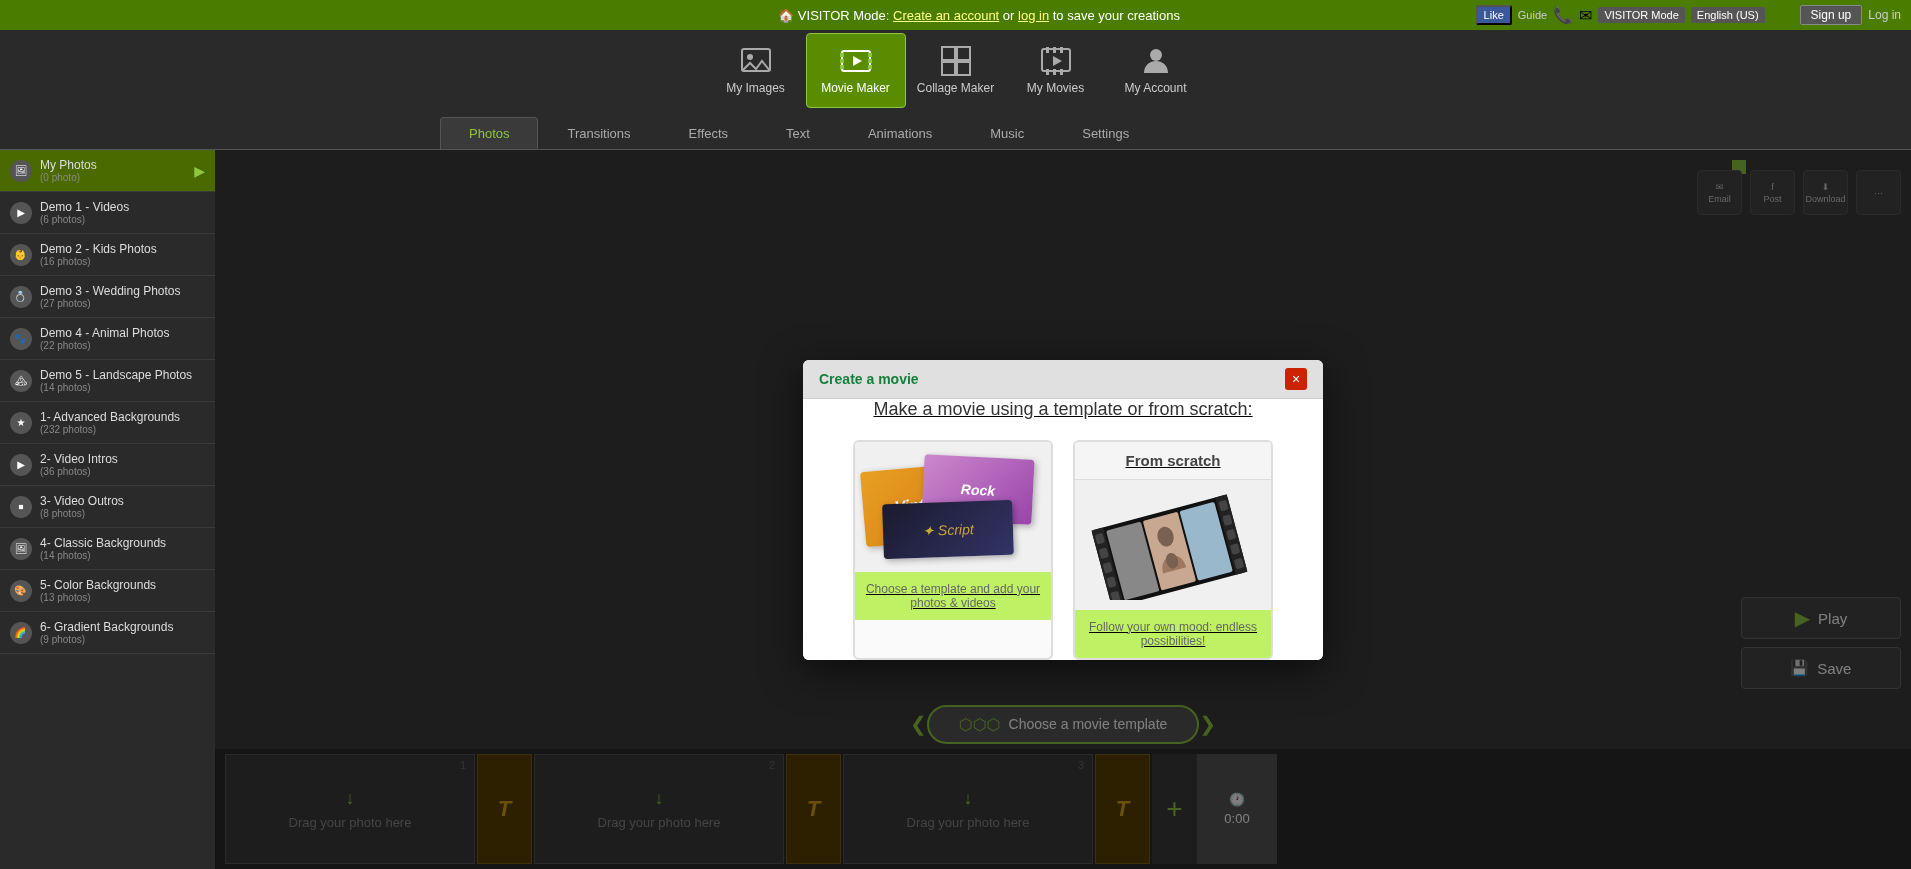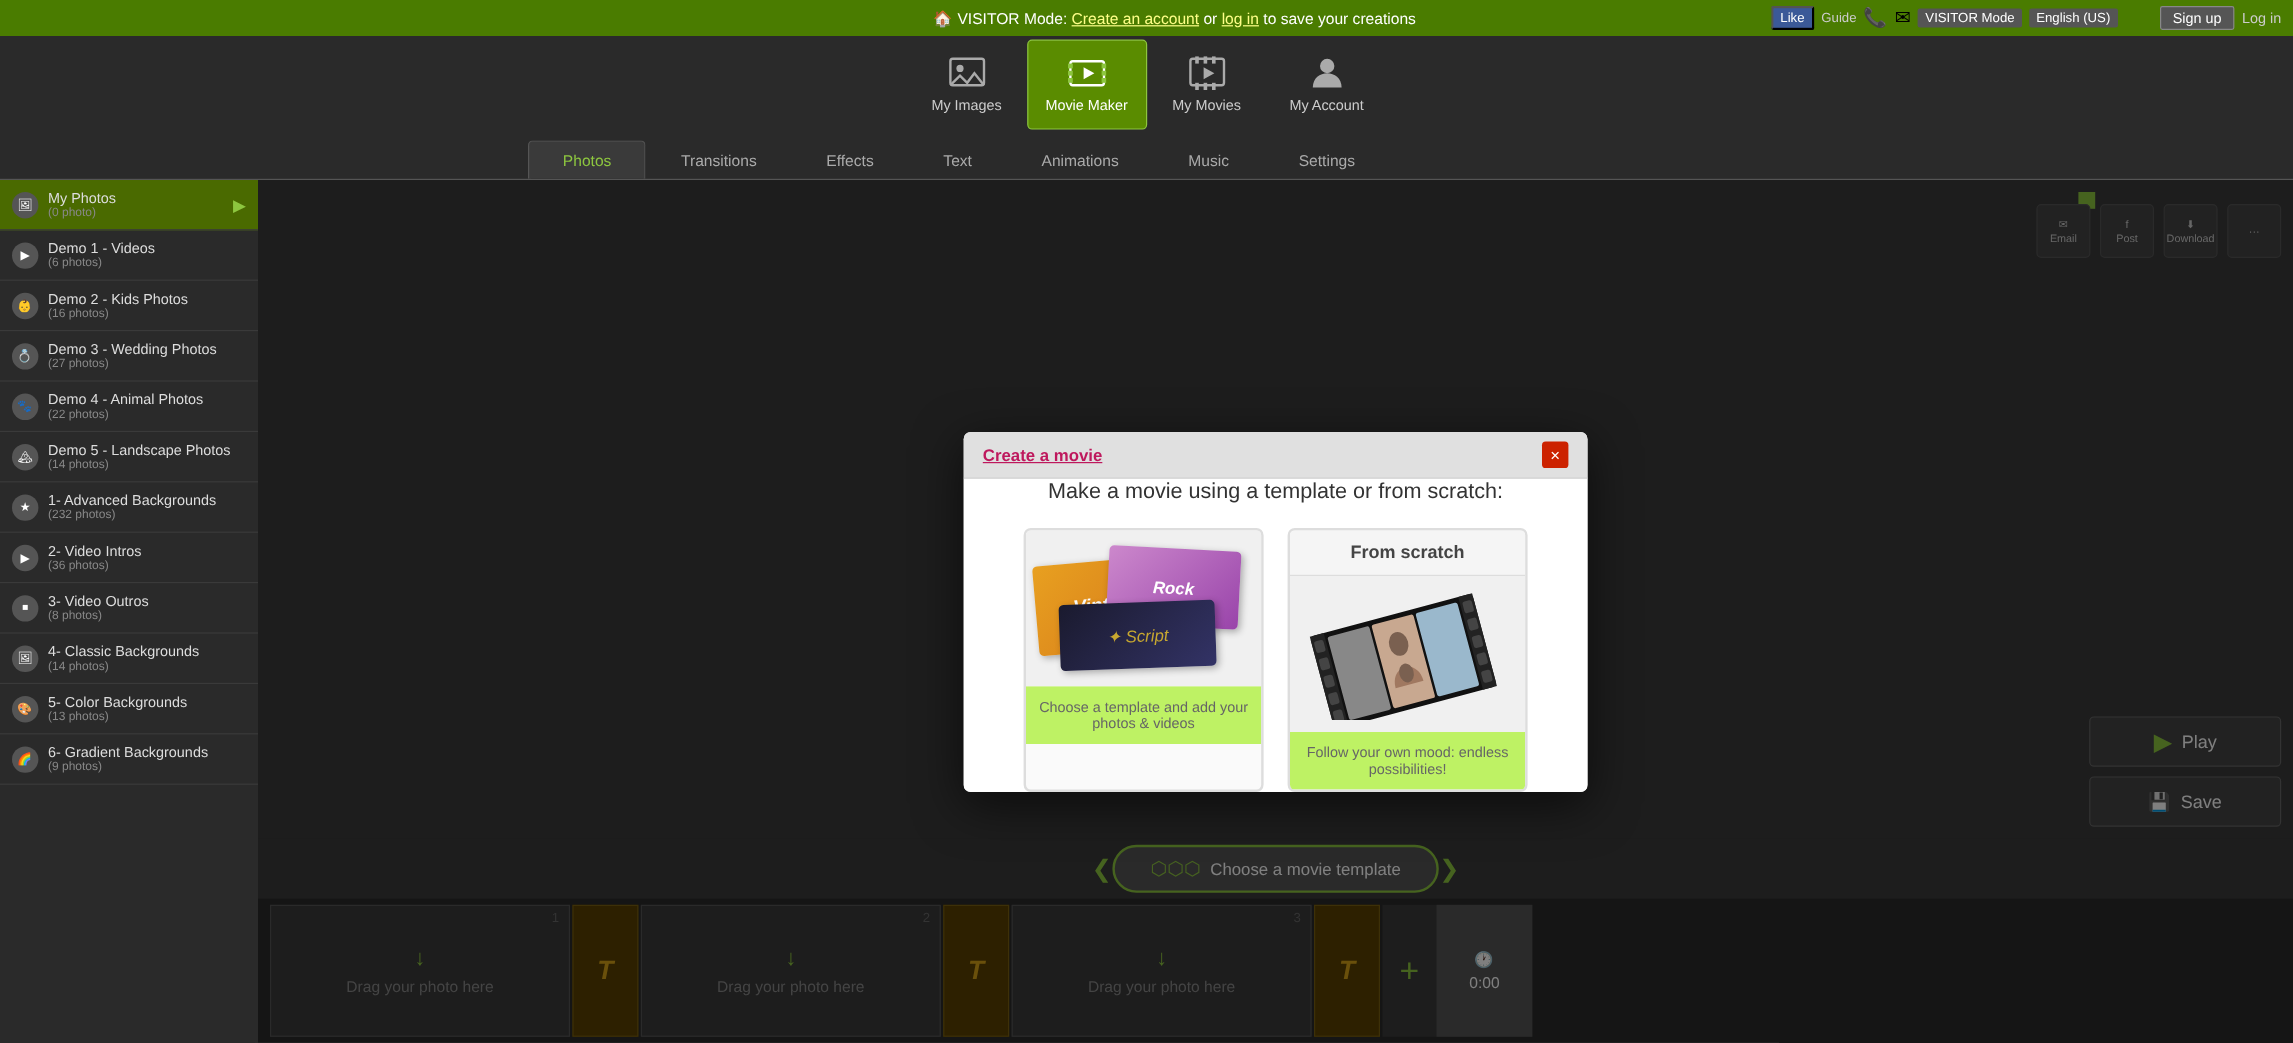--- a/index.html
+++ b/index.html
@@ -400,39 +400,39 @@
     .modal-header {
       background: #e0e0e0;
       padding: 8px 16px;
       display: flex;
       align-items: center;
       justify-content: space-between;
       border-bottom: 1px solid #ccc;
     }
     .modal-title {
       font-size: 14px;
-      color: #be185d;
+      color: #15803d;
       font-weight: bold;
-      text-decoration: underline;
     }
     .modal-close {
       width: 22px;
       height: 22px;
       background: #cc2200;
       color: #fff;
       border: none;
       border-radius: 3px;
       cursor: pointer;
       font-size: 14px;
       display: flex;
       align-items: center;
       justify-content: center;
     }
     .modal-body {
       background: #fff;
+      text-decoration: underline;
     }
     .modal-subtitle {
       text-align: center;
       font-size: 18px;
       color: #333;
       margin-bottom: 20px;
     }
     .modal-options {
       display: flex;
       gap: 20px;
@@ -568,20 +568,29 @@
           <rect x="0" y="8" width="4" height="4" fill="#8dc63f"></rect>
           <rect x="0" y="14" width="4" height="4" fill="#8dc63f"></rect>
           <rect x="0" y="20" width="4" height="4" fill="#8dc63f"></rect>
           <rect x="28" y="8" width="4" height="4" fill="#8dc63f"></rect>
           <rect x="28" y="14" width="4" height="4" fill="#8dc63f"></rect>
           <rect x="28" y="20" width="4" height="4" fill="#8dc63f"></rect>
         </svg>
       <span>Movie Maker</span>
     </div>
 
+    <div class="nav-icon-item">
+      <svg viewBox="0 0 32 32" fill="none" stroke="#aaa" stroke-width="2">
+          <rect x="2" y="2" width="13" height="13"></rect>
+          <rect x="17" y="2" width="13" height="13"></rect>
+          <rect x="2" y="17" width="13" height="13"></rect>
+          <rect x="17" y="17" width="13" height="13"></rect>
+        </svg>
+      <span>Collage Maker</span>
+    </div>
 
     <div class="nav-icon-item">
       <svg viewBox="0 0 32 32" fill="none" stroke="#aaa" stroke-width="2">
           <rect x="2" y="4" width="28" height="22" rx="2"></rect>
           <rect x="6" y="2" width="3" height="6" fill="#aaa" stroke="none"></rect>
           <rect x="13" y="2" width="3" height="6" fill="#aaa" stroke="none"></rect>
           <rect x="20" y="2" width="3" height="6" fill="#aaa" stroke="none"></rect>
           <rect x="6" y="24" width="3" height="6" fill="#aaa" stroke="none"></rect>
           <rect x="13" y="24" width="3" height="6" fill="#aaa" stroke="none"></rect>
           <rect x="20" y="24" width="3" height="6" fill="#aaa" stroke="none"></rect>

